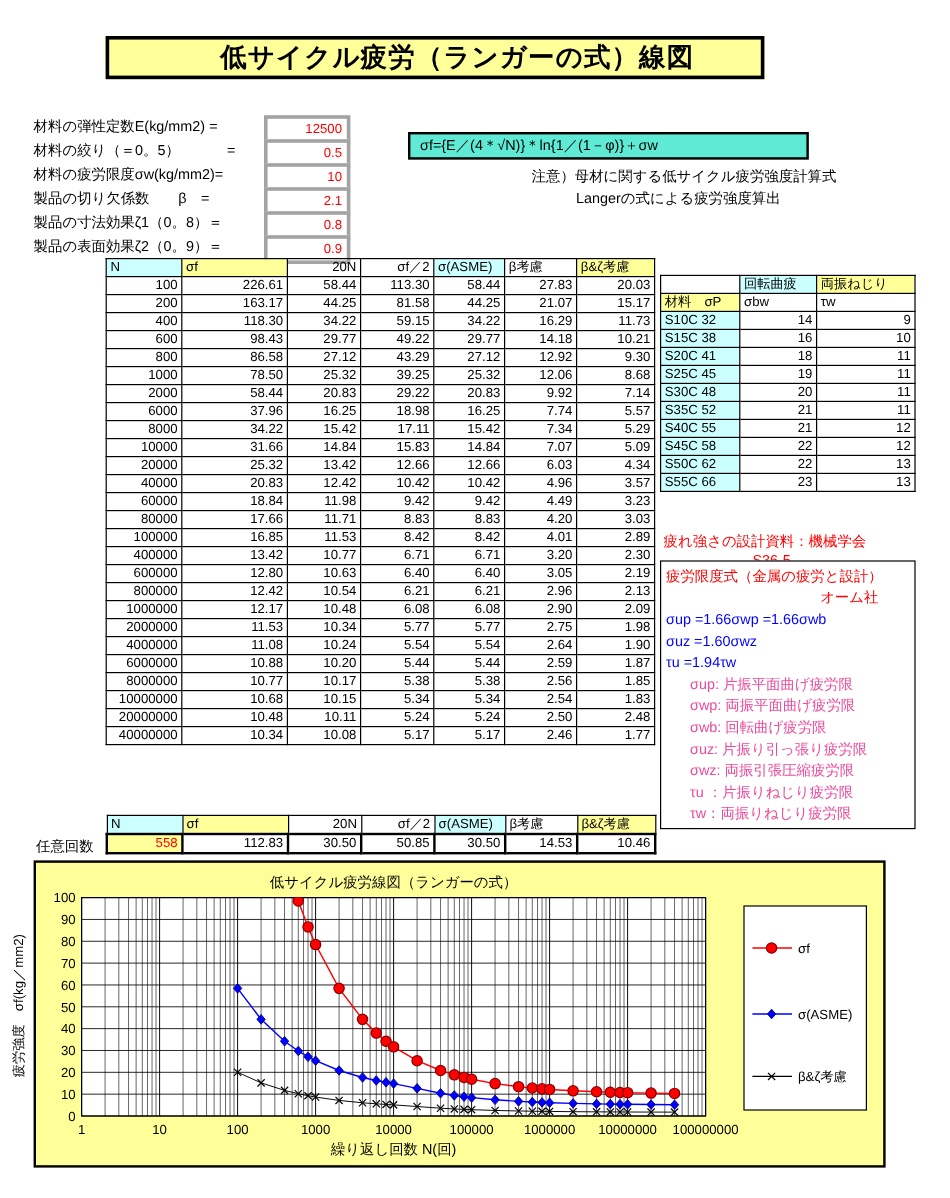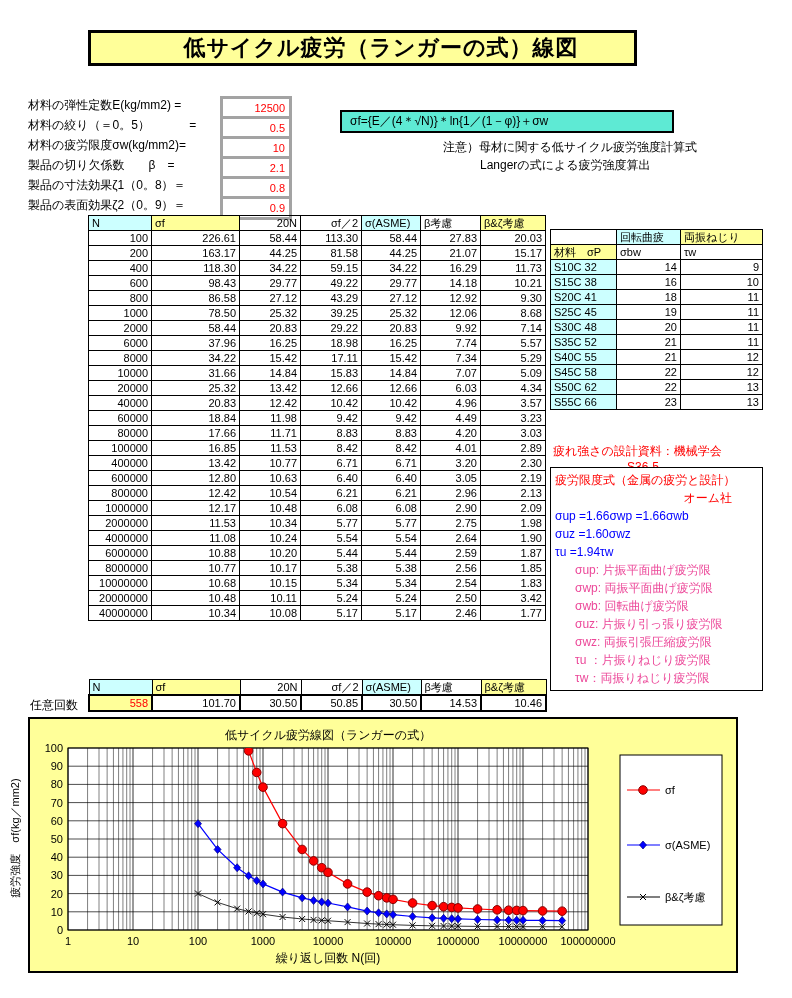--- a/index.html
+++ b/index.html
@@ -336,21 +336,21 @@
             <td class="num">2.54</td>
             <td class="num">1.83</td>
           </tr>
           <tr>
             <td class="num">20000000</td>
             <td class="num">10.48</td>
             <td class="num">10.11</td>
             <td class="num">5.24</td>
             <td class="num">5.24</td>
             <td class="num">2.50</td>
-            <td class="num">3.42</td>
+            <td class="num">2.48</td>
           </tr>
           <tr>
             <td class="num">40000000</td>
             <td class="num">10.34</td>
             <td class="num">10.08</td>
             <td class="num">5.17</td>
             <td class="num">5.17</td>
             <td class="num">2.46</td>
             <td class="num">1.77</td>
           </tr>
@@ -377,21 +377,21 @@
           <th class="num">20N</th>
           <th class="num">σf／2</th>
           <th class="bg-c lft">σ(ASME)</th>
           <th class="lft">β考慮</th>
           <th class="bg-y lft">β&amp;ζ考慮</th>
         </tr>
       </thead>
       <tbody>
           <tr id="arb-row">
             <td class="arb-n">558</td>
-            <td class="num">101.70</td>
+            <td class="num">112.83</td>
             <td class="num">30.50</td>
             <td class="num">50.85</td>
             <td class="num">30.50</td>
             <td class="num">14.53</td>
             <td class="num">10.46</td>
           </tr>
         </tbody>
     </table>
   </div>
 

